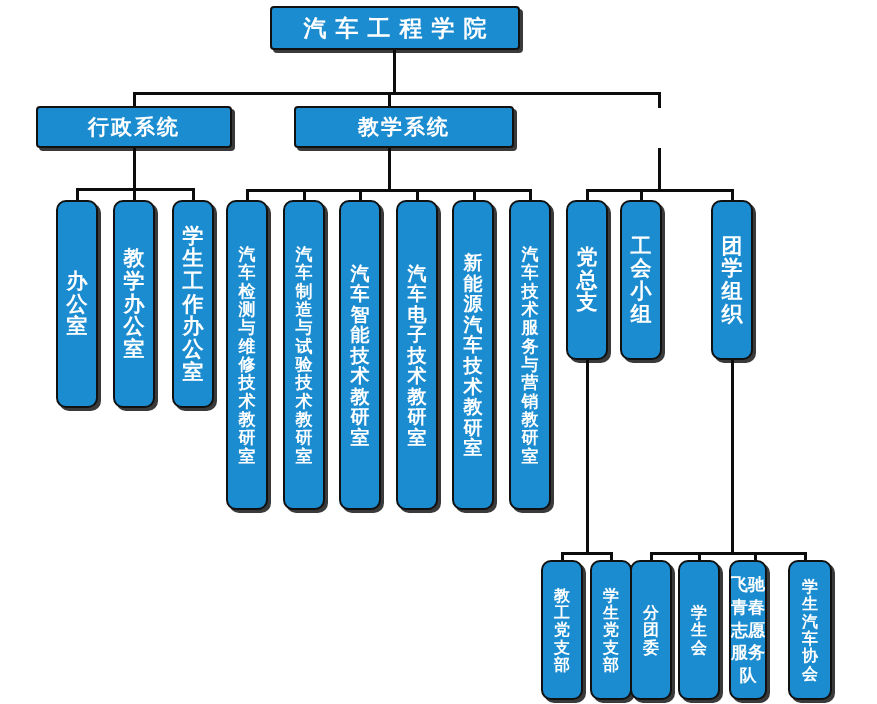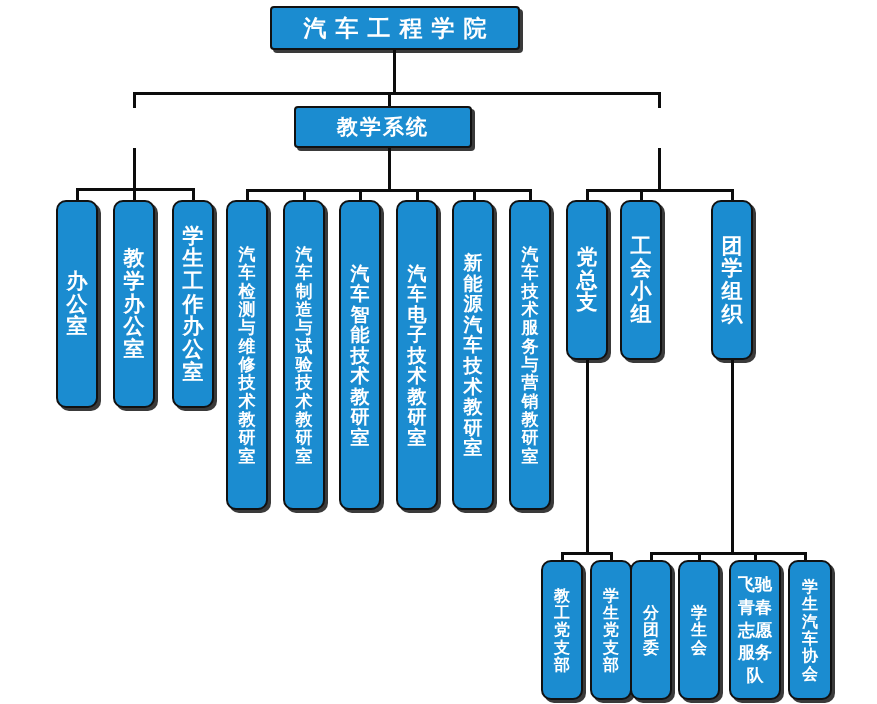--- a/index.html
+++ b/index.html
@@ -87,21 +87,22 @@
   <div class="node horiz root" style="left:270px; top:6px; width:250px; height:44px;">汽车工程学院</div>
 
   <div class="line line-v" style="left:393px; top:50px; width:3px; height:42px;"></div>
 
   <div class="line line-h" style="left:133px; top:92px; width:528px; height:3px;"></div>
 
   <div class="line line-v" style="left:133px; top:92px; width:3px; height:16px;"></div>
   <div class="line line-v" style="left:388px; top:92px; width:3px; height:16px;"></div>
   <div class="line line-v" style="left:658px; top:92px; width:3px; height:16px;"></div>
 
-  <div class="node horiz" style="left:294px; top:106px; width:178px; height:42px;">教学系统</div>
+  <div class="node horiz" style="left:36px; top:106px; width:196px; height:42px;">行政系统</div>
+  <div class="node horiz" style="left:294px; top:106px; width:220px; height:42px;">教学系统</div>
 
   <div class="line line-v" style="left:133px; top:148px; width:3px; height:41px;"></div>
   <div class="line line-h" style="left:76px; top:188px; width:119px; height:3px;"></div>
   <div class="line line-v" style="left:76px; top:188px; width:3px; height:14px;"></div>
   <div class="line line-v" style="left:133px; top:188px; width:3px; height:14px;"></div>
   <div class="line line-v" style="left:192px; top:188px; width:3px; height:14px;"></div>
 
   <div class="node vert sz-lg" style="left:56px; top:200px; width:42px; height:208px;">
 
   <span class="ch">办</span>
@@ -280,21 +281,21 @@
   <span class="ch">分</span>
       <span class="ch">团</span>
       <span class="ch">委</span>
     </div>
   <div class="node vert sz-xs" style="left:678px; top:560px; width:42px; height:140px;">
 
   <span class="ch">学</span>
       <span class="ch">生</span>
       <span class="ch">会</span>
     </div>
-  <div class="node vert vert2" style="left:729px; top:560px; width:52px; height:140px;">
+  <div class="node vert vert2" style="left:729px; top:560px; width:38px; height:140px;">
 
   <span class="ch">飞驰</span>
       <span class="ch">青春</span>
       <span class="ch">志愿</span>
       <span class="ch">服务队</span>
     </div>
   <div class="node vert sz-xs" style="left:788px; top:560px; width:44px; height:140px;">
 
   <span class="ch">学</span>
       <span class="ch">生</span>

